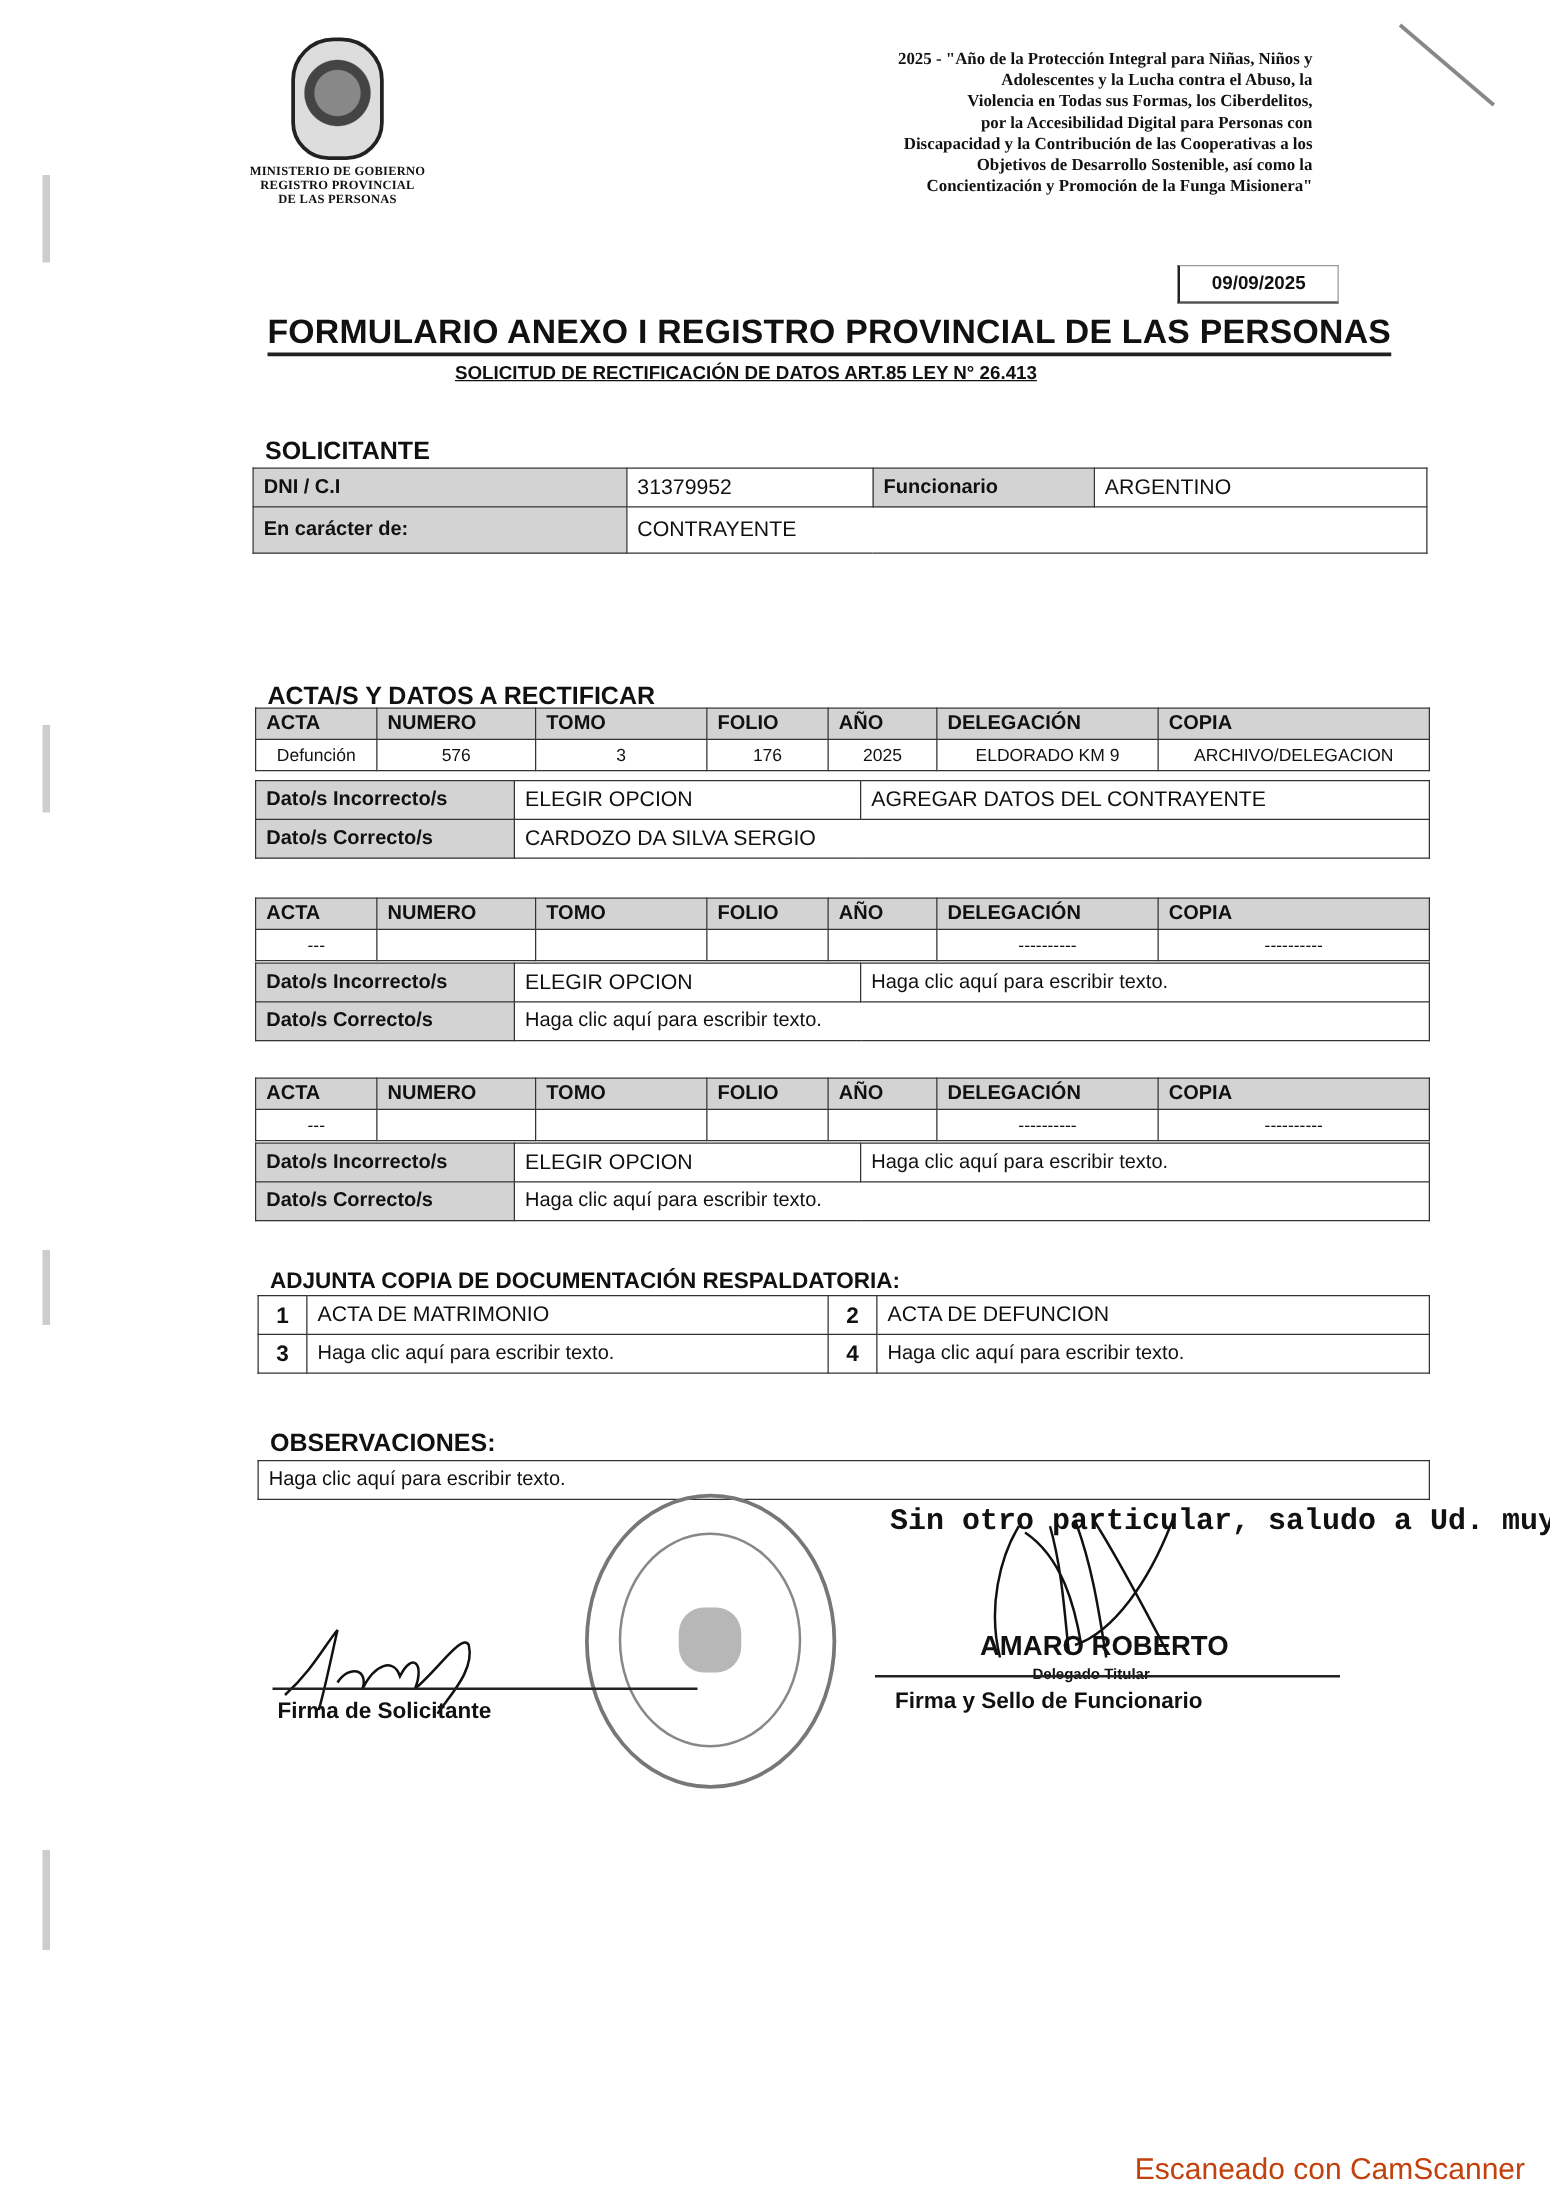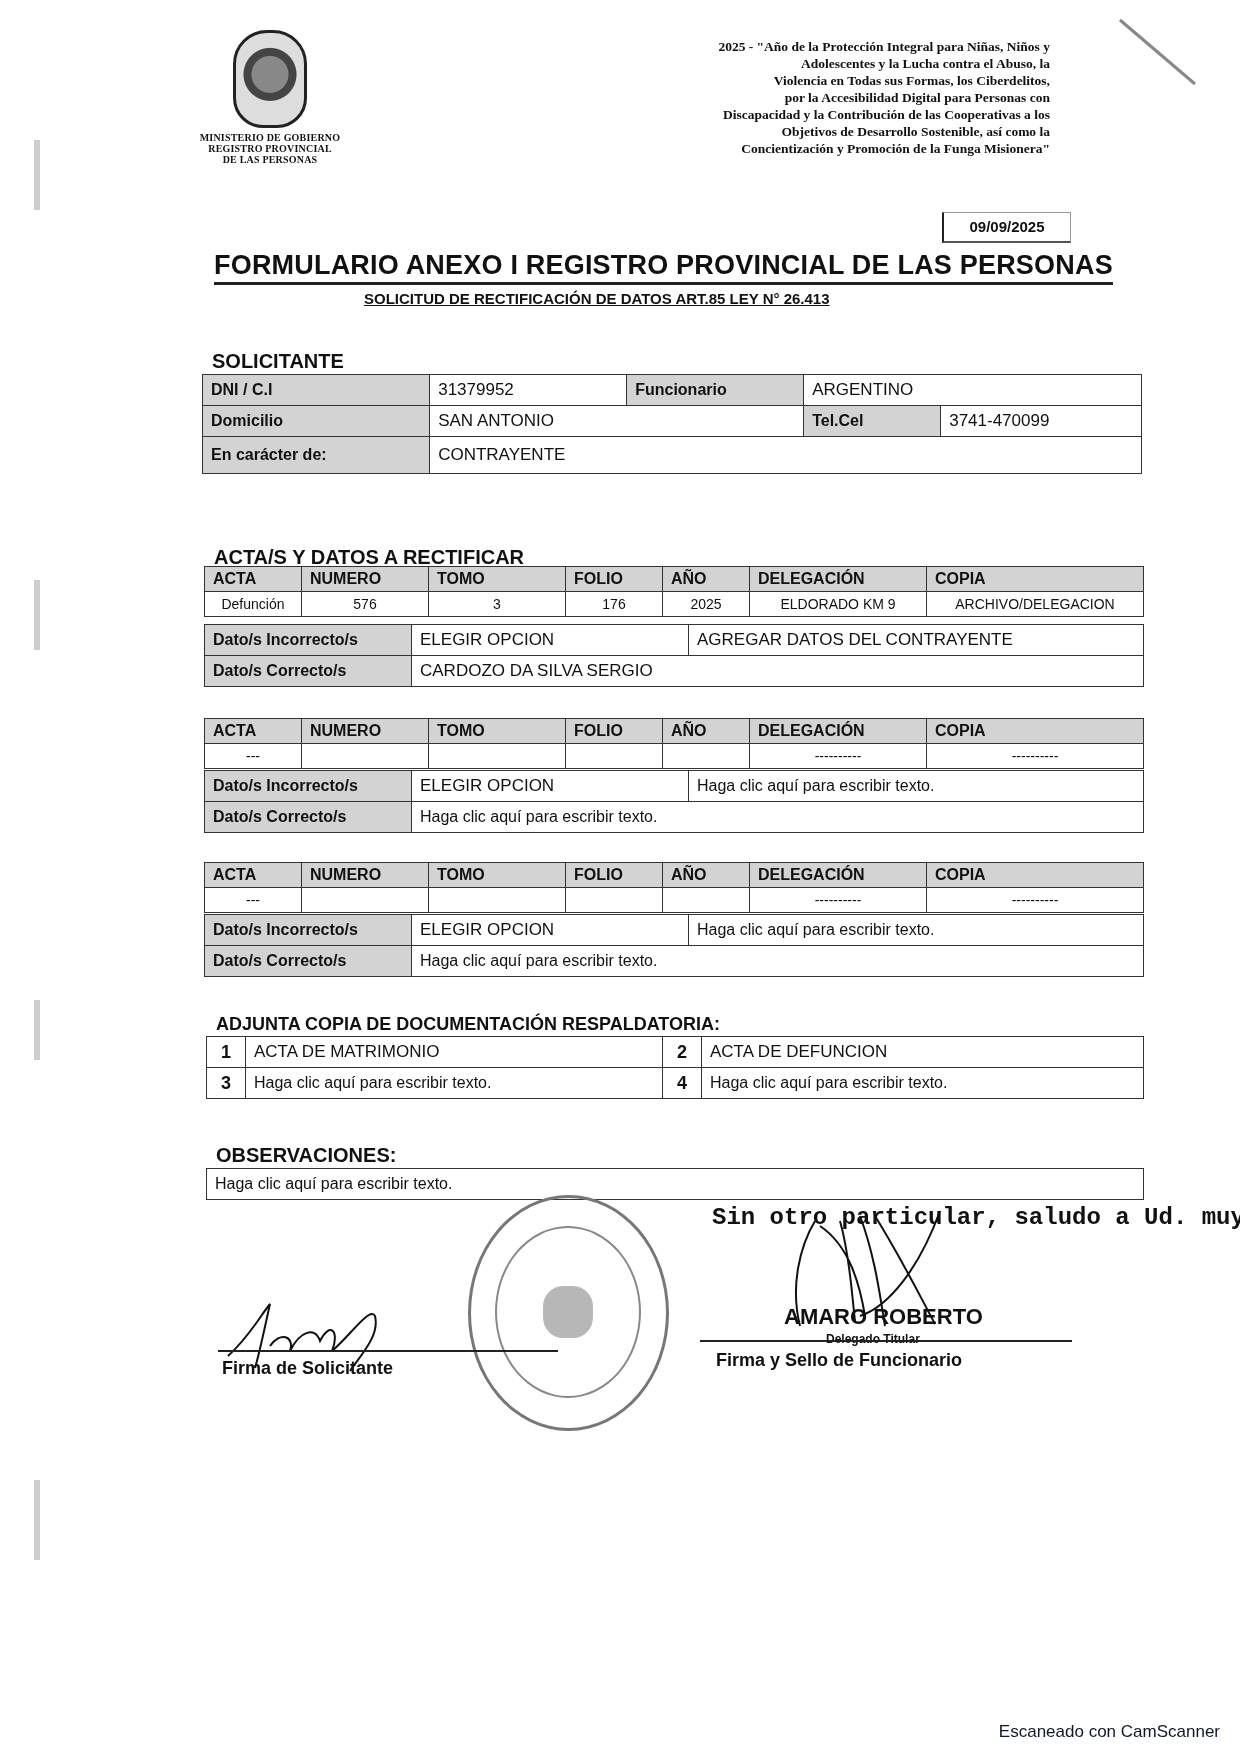--- a/index.html
+++ b/index.html
@@ -30,21 +30,21 @@
   .hd th { background:#d3d3d3; font-weight:bold; font-size:16px; text-align:left; height:24px; }
   .cell-small td { height:24px; font-size:14px; text-align:center; }
   .ph { font-family:"Liberation Sans", sans-serif; font-size:16px; }
   .num { font-weight:bold; font-size:18px; width:22px; text-align:center; }
   .closing { font-size:24px; font-weight:bold; white-space:nowrap;font-family:Liberation Mono, monospace; }
   .sig-line { position:absolute; height:2px; background:#222; }
   .sig-label { font-size:18px; font-weight:bold; white-space:nowrap; }
   .stamp { left:468px; top:1195px; width:195px; height:230px; border:3px solid #777; border-radius:50%; }
   .stamp-inner { position:absolute; left:24px; top:28px; width:142px; height:168px; border:2px solid #888; border-radius:50%; }
   .stamp-core { position:absolute; left:46px; top:58px; width:50px; height:52px; border-radius:40%; background:#999; opacity:.7; }
-  .footer { right:20px; top:1722px; font-size:17px; color:#0f172a; white-space:nowrap;margin-left:20px; }
+  .footer { right:20px; top:1722px; font-size:24px; color:#c2410c; white-space:nowrap;margin-left:20px; }
 </style>
 </head>
 <body>
 
 <div class="scan-mark" style="top:140px;height:70px;"></div>
 <div class="scan-mark" style="top:580px;height:70px;"></div>
 <div class="scan-mark" style="top:1000px;height:60px;"></div>
 <div class="scan-mark" style="top:1480px;height:80px;"></div>
 <svg class="corner-fold" viewBox="0 0 90 80">
   <line x1="10" y1="8" x2="85" y2="72" stroke="#888" stroke-width="3"></line>
@@ -74,26 +74,20 @@
 <div class="abs section-h" style="left:212px;top:350px;">SOLICITANTE</div>
 <table style="left:202px;top:374px;width:940px;">
   <tbody>
   <tr>
     <td class="lbl">DNI / C.I</td>
     <td class="val" style="width:180px;">31379952</td>
     <td class="lbl" style="width:160px;">Funcionario</td>
     <td class="val" colspan="2">ARGENTINO</td>
   </tr>
   <tr>
-    <td class="lbl">Domicilio</td>
-    <td class="val" colspan="2">SAN ANTONIO</td>
-    <td class="lbl" style="width:120px;">Tel.Cel</td>
-    <td class="val">3741-470099</td>
-  </tr>
-  <tr>
     <td class="lbl" style="height:36px;">En carácter de:</td>
     <td class="val" colspan="4">CONTRAYENTE</td>
   </tr>
 </tbody>
   </table>
 
 <div class="abs section-h" style="left:214px;top:546px;">ACTA/S Y DATOS A RECTIFICAR</div>
 
 <table style="left:204px;top:566px;width:940px;">
   <tbody>

